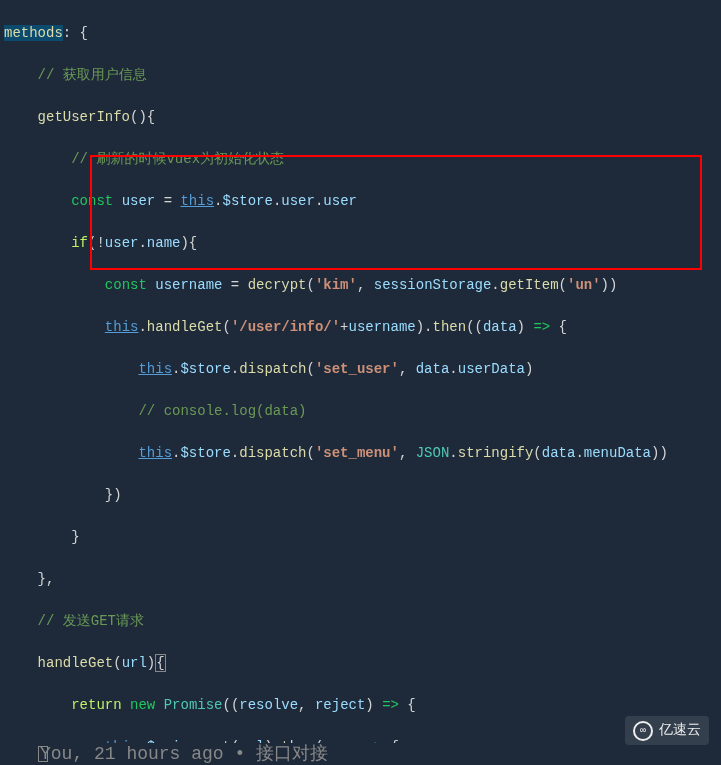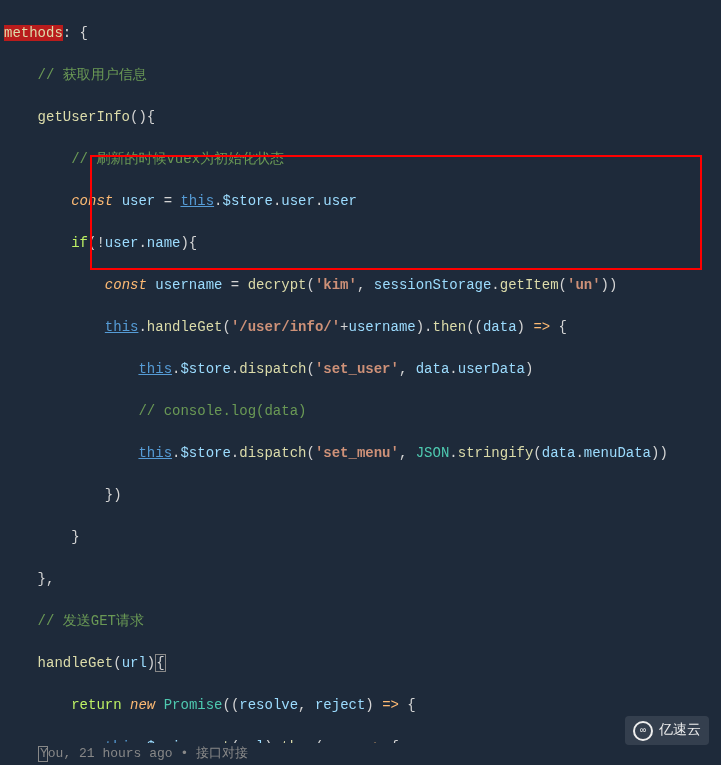--- a/index.html
+++ b/index.html
@@ -13,42 +13,42 @@
       height: 765px;
       overflow: hidden;
       position: relative;
     }
     .editor {
       padding: 2px 0 0 4px;
       white-space: pre;
       position: relative;
     }
     .line { display: block; min-height: 21px; }
-    .selected { background: #b91c1c; }
+    .selected { background: #0c4a6e; }
     .highlight-box {
       position: absolute;
       border: 2px solid #ff0000;
       top: 155px;
       left: 90px;
       width: 612px;
       height: 115px;
       pointer-events: none;
       z-index: 10;
     }
     .statusbar {
       position: absolute;
       bottom: 0;
       left: 0;
       right: 0;
       height: 22px;
       padding-left: 40px;
       display: flex;
       align-items: center;
       color: #888;
-      font-size: 13px;
+      font-size: 18px;
       background: #1e2a3a;
     }
     .cursor-box {
       position: absolute;
       border: 1px solid #888;
       width: 10px;
       height: 16px;
       bottom: 3px;
       left: 38px;
     }
@@ -69,21 +69,21 @@
       width: 20px;
       height: 20px;
       border: 2px solid #eee;
       border-radius: 50%;
       position: relative;
       display: flex;
       align-items: center;
       justify-content: center;
       font-size: 10px;
     }
-    .kw { color: #fdba74; font-style: italic; }
+    .kw { color: #22c55e; }
     .ctrl { color: #bef264; }
     .this { color: #569cd6; text-decoration: underline; }
     .fn { color: #dcdcaa; }
     .var { color: #9cdcfe; }
     .str { color: #ce9178; font-weight: bold; }
     .comment { color: #6a9955; }
     .op { color: #d4d4d4; }
     .punc { color: #d4d4d4; }
     .type { color: #4ec9b0; }
     .brace-match { border: 1px solid #888; }

